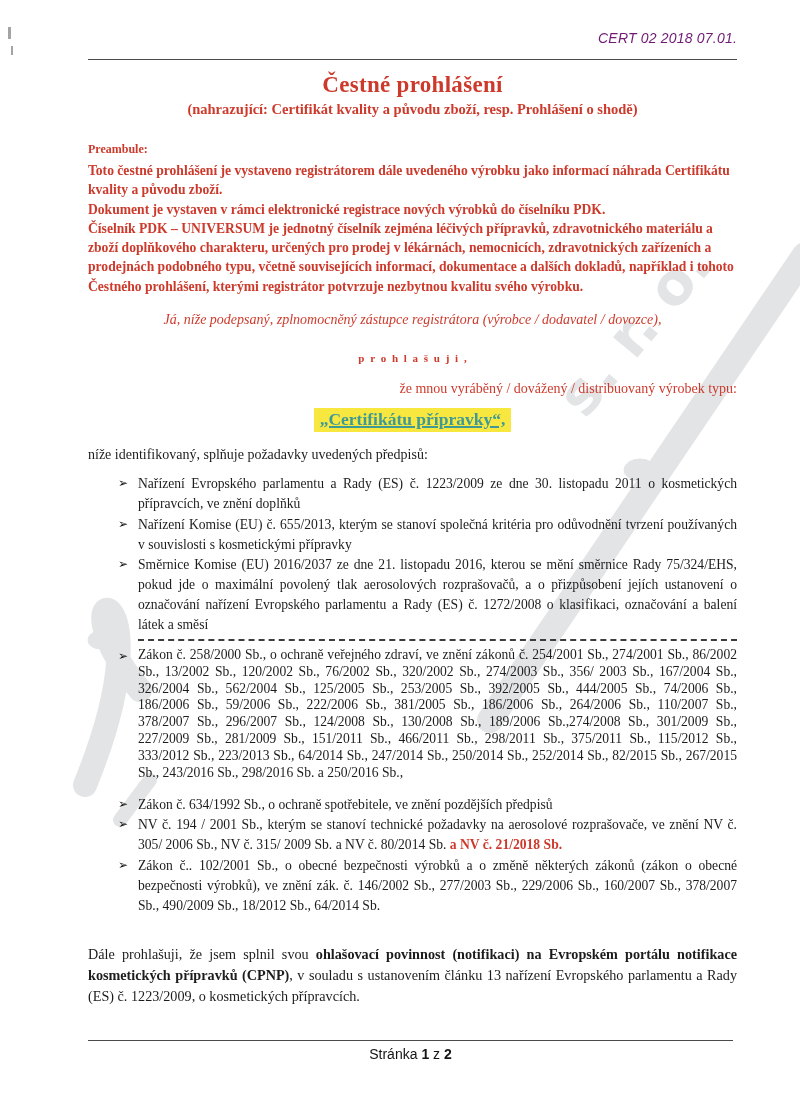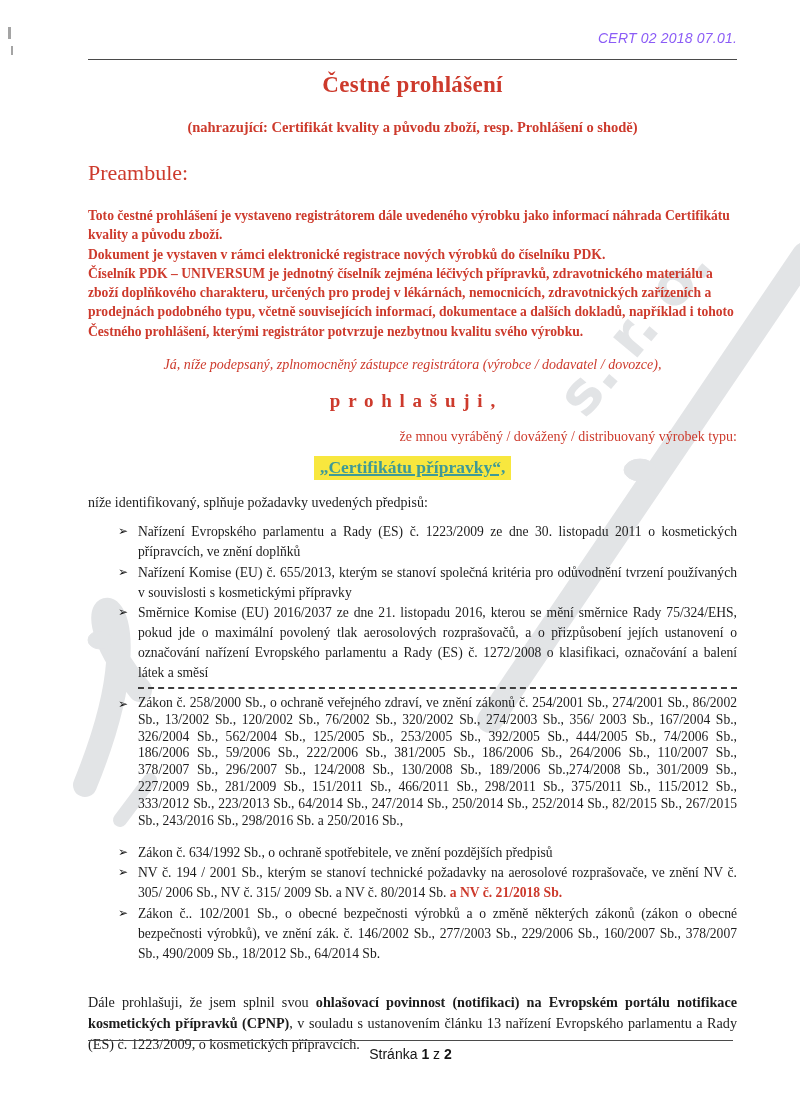--- a/index.html
+++ b/index.html
@@ -19,47 +19,47 @@
     background:#fff;
     overflow:hidden;
   }
   .content{position:relative;z-index:2;padding:30px 63px 0 88px;}
   .wm-svg{position:absolute;top:0;left:0;z-index:1;pointer-events:none;}
   .scan-speck{position:absolute;z-index:3;background:#5a5a5a;opacity:.55;}
 
   .doc-code{
     text-align:right;
     font-family:"Liberation Sans","DejaVu Sans",sans-serif;
-    font-style:italic;font-size:14px;color:#8b5cf6;
+    font-style:italic;font-size:14px;color:#701a75;
     letter-spacing:.2px;
   }
   .rule{border:none;border-top:1.6px solid var(--line);margin-top:13px;}
 
   .title{
     text-align:center;color:var(--red);
     font-size:23px;font-weight:bold;margin-top:12px;letter-spacing:.3px;
   }
   .subtitle{
     text-align:center;color:var(--red);
-    font-size:14.5px;font-weight:bold;margin-top:21px;
+    font-size:14.5px;font-weight:bold;margin-top:3px;
   }
 
   .preamble{margin-top:24px;}
   .preamble-heading{
-    color:var(--red);font-weight:normal;font-size:22px;margin-bottom:20px;
+    color:var(--red);font-weight:bold;font-size:12px;margin-bottom:4px;
   }
   .preamble p{
     color:var(--red);font-weight:bold;font-size:13.6px;line-height:1.42;
     text-align:left;
   }
 
   .center{text-align:center;}
   .red{color:var(--red);}
   .decl-intro{font-size:14px;margin-top:16px;font-style:italic;}
-  .decl-verb{font-size:19px;font-weight:bold;margin-top:17px;word-spacing:3px;}
+  .decl-verb{font-size:11px;font-weight:bold;margin-top:24px;word-spacing:3px;}
   .product-intro{font-size:14px;margin-top:17px;text-align:right;}
   .product-type-wrap{margin-top:11px;}
   .product-type{
     display:inline-block;
     background:var(--yellow);
     color:var(--teal);
     font-weight:bold;font-size:17.5px;
     text-decoration:underline;
     text-decoration-thickness:1.5px;
     padding:1px 6px 2px 6px;

